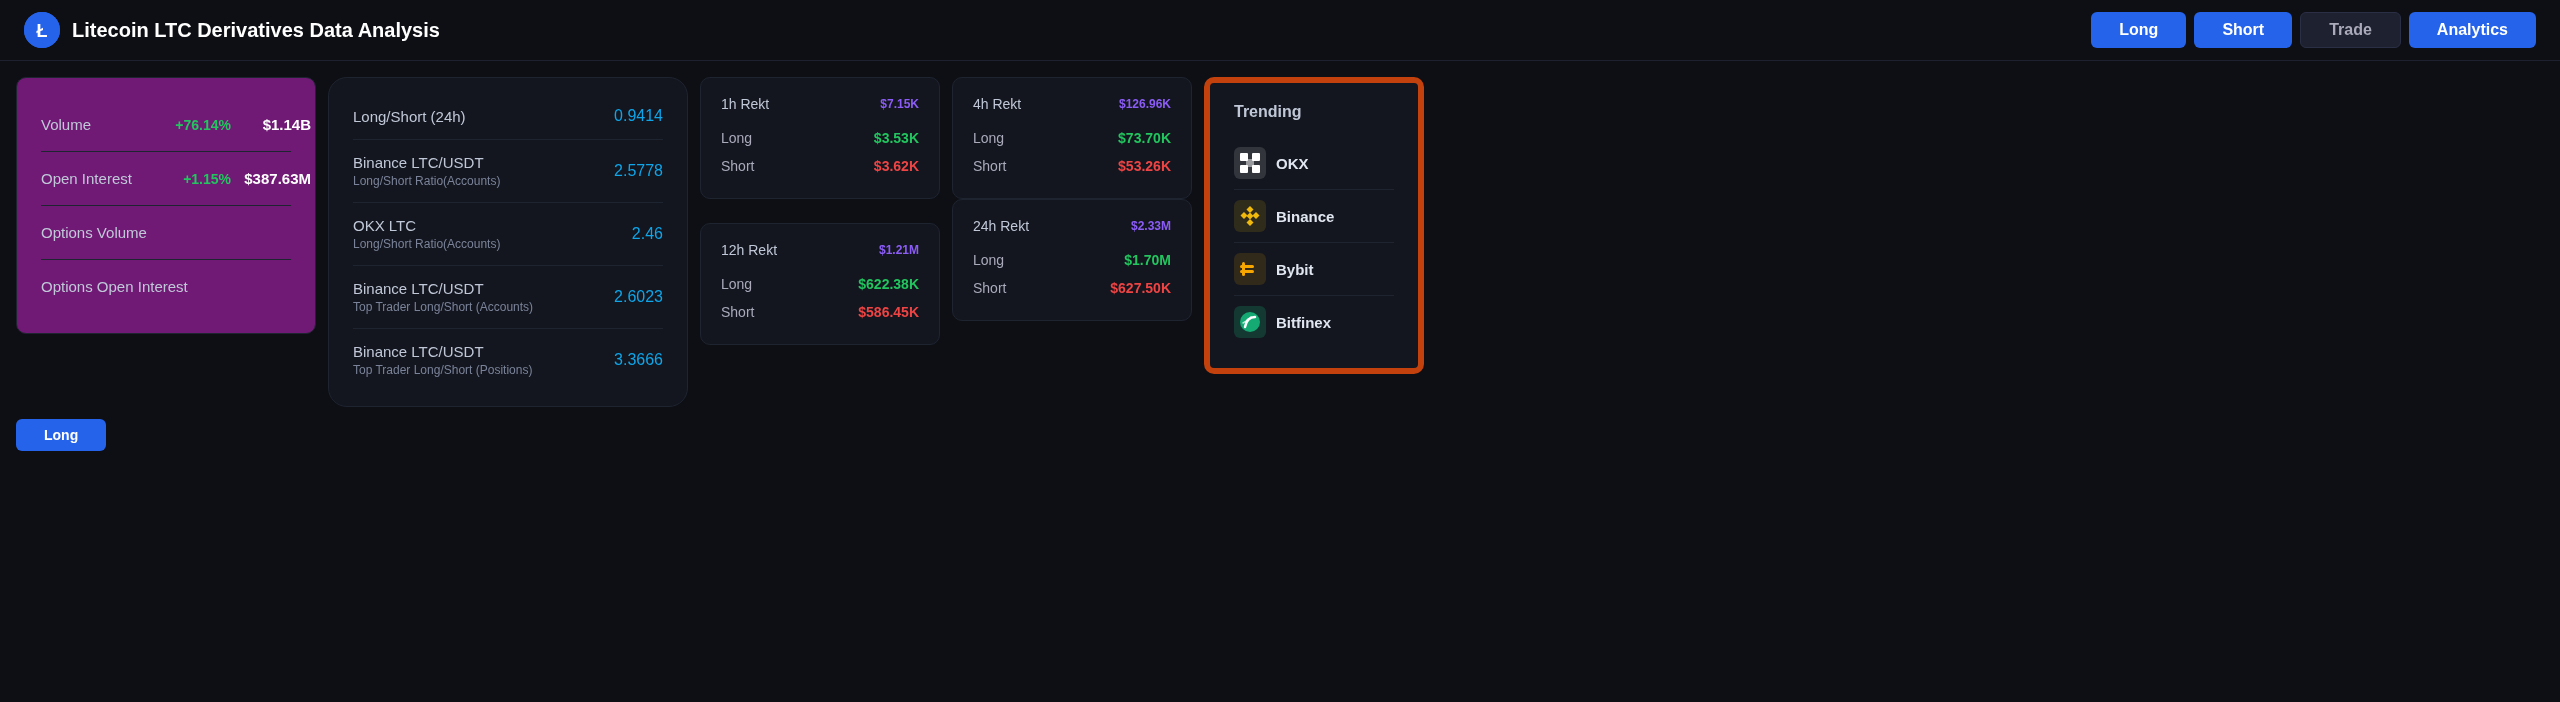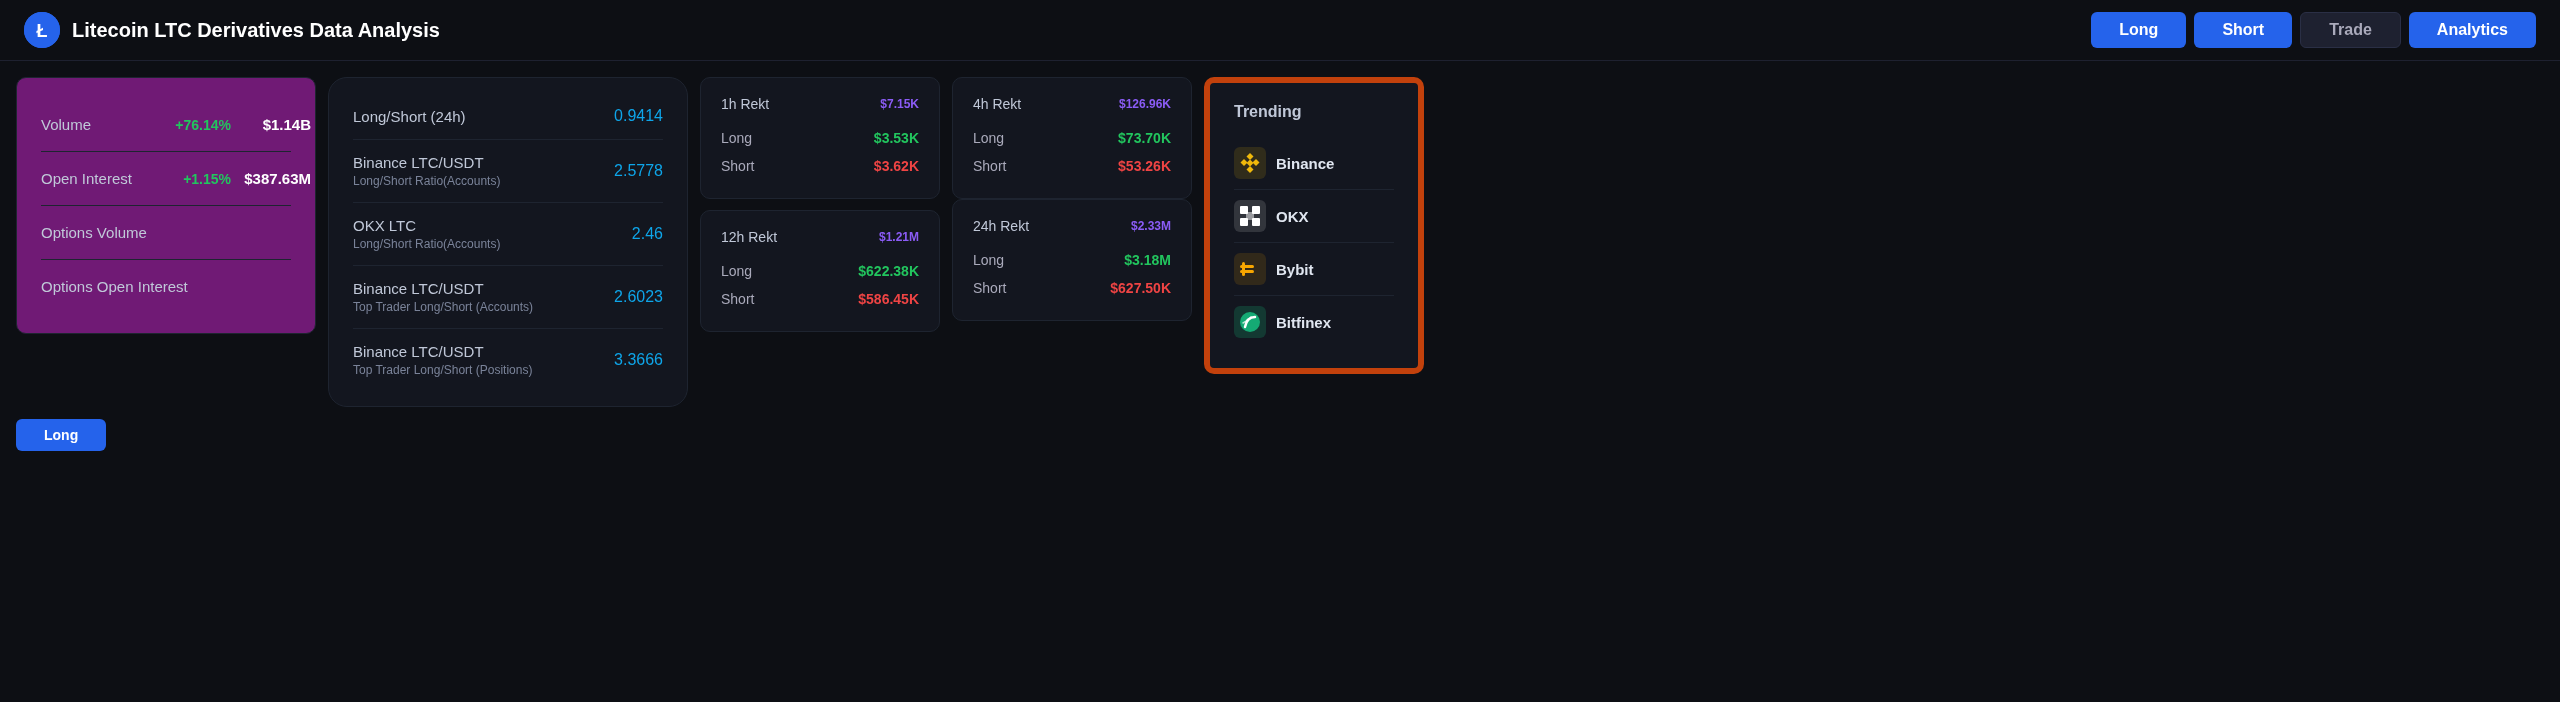--- a/index.html
+++ b/index.html
@@ -320,21 +320,21 @@
     </div>
     <div class="ls-main-row">
       <div class="ls-label-block">
         <span class="ls-title">Binance LTC/USDT</span>
         <span class="ls-subtitle">Top Trader Long/Short (Positions)</span>
       </div>
       <span class="ls-value">3.3666</span>
     </div>
   </div>
 
-  <div style="display:flex;flex-direction:column;gap:11px;flex:0 0 240px;min-width:220px;text-align:center;">
+  <div style="display:flex;flex-direction:column;gap:24px;flex:0 0 240px;min-width:220px;text-align:center;">
     <div class="rekt-card">
       <div class="rekt-header">
         <span class="rekt-title">1h Rekt</span>
         <span class="rekt-total">$7.15K</span>
       </div>
       <div class="rekt-row">
         <span class="rekt-side">Long</span>
         <span class="rekt-val-pos">$3.53K</span>
       </div>
       <div class="rekt-row">
@@ -373,59 +373,59 @@
         <span class="rekt-val-neg">$53.26K</span>
       </div>
     </div>
     <div class="rekt-card">
       <div class="rekt-header">
         <span class="rekt-title">24h Rekt</span>
         <span class="rekt-total">$2.33M</span>
       </div>
       <div class="rekt-row">
         <span class="rekt-side">Long</span>
-        <span class="rekt-val-pos">$3.18M</span>
+        <span class="rekt-val-pos">$1.70M</span>
       </div>
       <div class="rekt-row">
         <span class="rekt-side">Short</span>
         <span class="rekt-val-neg">$627.50K</span>
       </div>
     </div>
   </div>
 
   <div class="trending-panel">
     <div class="trending-title">Trending</div>
+
+    <div class="trending-item">
+      <div class="trending-icon" style="background:#ffffff22;">
+        <svg width="26" height="26" viewBox="0 0 26 26" fill="none">
+          <rect x="3" y="3" width="8" height="8" rx="1" fill="white"></rect>
+          <rect x="15" y="3" width="8" height="8" rx="1" fill="white"></rect>
+          <rect x="3" y="15" width="8" height="8" rx="1" fill="white"></rect>
+          <rect x="15" y="15" width="8" height="8" rx="1" fill="white"></rect>
+          <rect x="9" y="9" width="8" height="8" rx="1" fill="white" opacity="0.5"></rect>
+        </svg>
+      </div>
+      <span class="trending-name">OKX</span>
+    </div>
 
     <div class="trending-item">
       <div class="trending-icon" style="background:#f0b90b22;">
         <svg width="26" height="26" viewBox="0 0 26 26" fill="none">
           <polygon points="13,3 16.5,6.5 13,10 9.5,6.5" fill="#f0b90b"></polygon>
           <polygon points="7,9 10.5,12.5 7,16 3.5,12.5" fill="#f0b90b"></polygon>
           <polygon points="19,9 22.5,12.5 19,16 15.5,12.5" fill="#f0b90b"></polygon>
           <polygon points="13,16 16.5,19.5 13,23 9.5,19.5" fill="#f0b90b"></polygon>
           <polygon points="13,9.5 16.5,13 13,16.5 9.5,13" fill="#f0b90b"></polygon>
         </svg>
       </div>
       <span class="trending-name">Binance</span>
     </div>
 
     <div class="trending-item">
-      <div class="trending-icon" style="background:#ffffff22;">
-        <svg width="26" height="26" viewBox="0 0 26 26" fill="none">
-          <rect x="3" y="3" width="8" height="8" rx="1" fill="white"></rect>
-          <rect x="15" y="3" width="8" height="8" rx="1" fill="white"></rect>
-          <rect x="3" y="15" width="8" height="8" rx="1" fill="white"></rect>
-          <rect x="15" y="15" width="8" height="8" rx="1" fill="white"></rect>
-          <rect x="9" y="9" width="8" height="8" rx="1" fill="white" opacity="0.5"></rect>
-        </svg>
-      </div>
-      <span class="trending-name">OKX</span>
-    </div>
-
-    <div class="trending-item">
       <div class="trending-icon" style="background:#f7a60022;">
         <svg width="26" height="26" viewBox="0 0 26 26" fill="none">
           <rect x="3" y="9" width="14" height="3" rx="1.5" fill="#f7a600"></rect>
           <rect x="3" y="14" width="14" height="3" rx="1.5" fill="#f7a600"></rect>
           <rect x="5" y="6" width="3" height="14" rx="1.5" fill="#f7a600"></rect>
         </svg>
       </div>
       <span class="trending-name">Bybit</span>
     </div>
 

